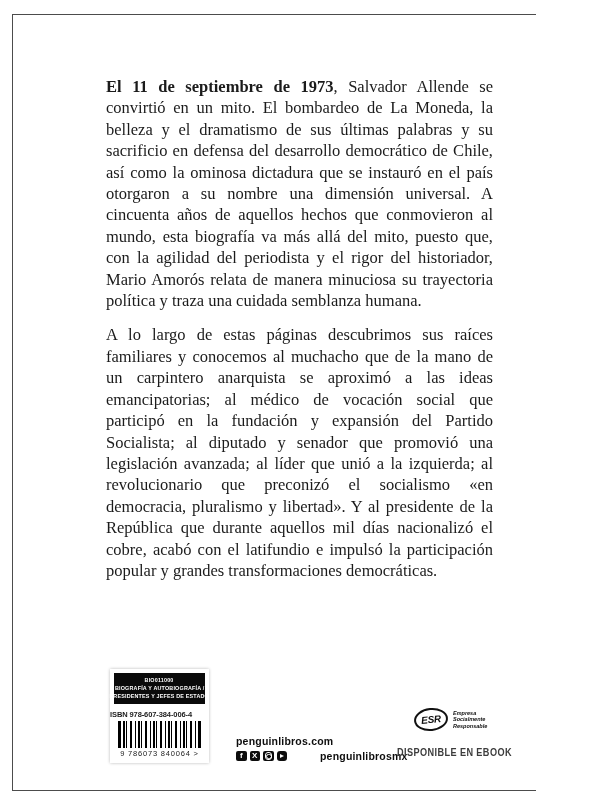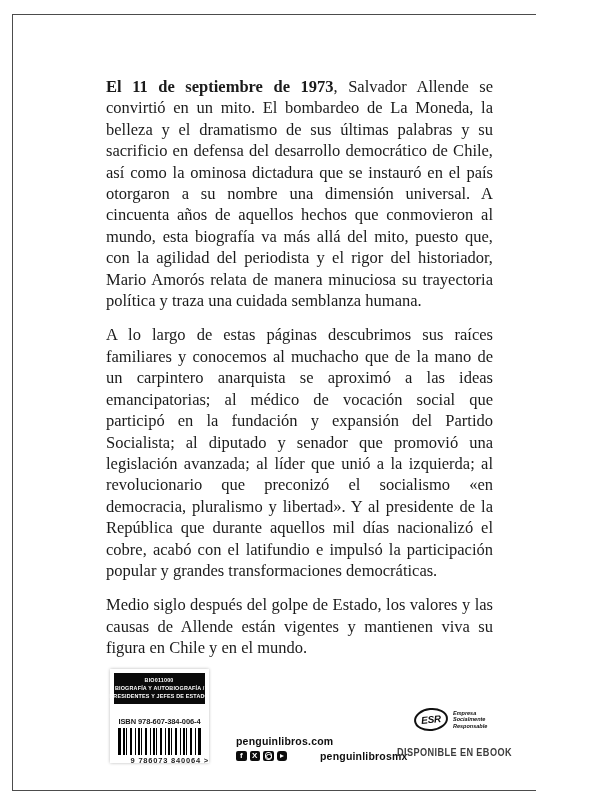--- a/index.html
+++ b/index.html
@@ -14,27 +14,27 @@
   .text-block p{margin:0 0 13px 0;}
   .lead{font-weight:bold;}
   
   .sticker{position:absolute;left:110px;top:669px;width:99px;height:94px;background:#fff;
            box-shadow:0 0 3px rgba(0,0,0,.28);box-sizing:border-box;padding-top:4px;
            font-family:"Liberation Sans",sans-serif;}
   .cat-box{margin:0 4px;background:#0a0a0a;color:#fff;text-align:center;
            padding:3px 0 3.5px;display:flex;flex-direction:column;align-items:center;}
   .cat-line{font-size:6px;line-height:8px;font-weight:bold;white-space:nowrap;
             transform:scaleX(.9);letter-spacing:.2px;}
-  .isbn-line{margin-top:13px;text-align:center;font-size:7.5px;font-weight:bold;
+  .isbn-line{margin-top:6px;text-align:left;font-size:7.5px;font-weight:bold;
              letter-spacing:-.1px;white-space:nowrap;}
   .bars{margin:2px 8px 0;height:27px;
         background:repeating-linear-gradient(90deg,#000 0 1px,#fff 1px 3px,#000 3px 5px,
                    #fff 5px 6px,#000 6px 7px,#fff 7px 10px,#000 10px 12px,#fff 12px 15px);
         border-left:2px solid #000;border-right:2px solid #000;}
-  .bc-num{margin-top:1px;text-align:right;font-size:7.5px;font-weight:bold;
+  .bc-num{margin-top:1px;text-align:center;font-size:7.5px;font-weight:normal;
           letter-spacing:.8px;white-space:nowrap;}
   
   .pub{position:absolute;left:236px;top:735px;font-family:"Liberation Sans",sans-serif;color:#0d0d0d;}
   .pub-site{font-size:10.5px;font-weight:bold;letter-spacing:.2px;}
   .pub-row{display:flex;align-items:center;gap:3px;margin-top:3px;}
   .sicon{width:10.5px;height:10.5px;background:#0d0d0d;color:#fff;display:inline-flex;
          align-items:center;justify-content:center;font-size:8px;font-weight:bold;
          border-radius:2px;font-family:"Liberation Sans",sans-serif;line-height:1;}
   .ig{position:relative;background:#0d0d0d;}
   .ig-frame{position:absolute;inset:1.5px;border:1px solid #fff;border-radius:3px;}
@@ -59,21 +59,20 @@
 </style>
 </head>
 <body>
 
 <div class="page">
   <div class="frame"></div>
 
   <div class="text-block">
     <p><span class="lead">El 11 de septiembre de 1973</span><span>, Salvador Allende se convirtió en un mito. El bombardeo de La Moneda, la belleza y el dramatismo de sus últimas palabras y su sacrificio en defensa del desarrollo democrático de Chile, así como la ominosa dictadura que se instauró en el país otorgaron a su nombre una dimensión universal. A cincuenta años de aquellos hechos que conmovieron al mundo, esta biografía va más allá del mito, puesto que, con la agilidad del periodista y el rigor del historiador, Mario Amorós relata de manera minuciosa su trayectoria política y traza una cuidada semblanza humana.</span></p>
     <p>A lo largo de estas páginas descubrimos sus raíces familiares y conocemos al muchacho que de la mano de un carpintero anarquista se aproximó a las ideas emancipatorias; al médico de vocación social que participó en la fundación y expansión del Partido Socialista; al diputado y senador que promovió una legislación avanzada; al líder que unió a la izquierda; al revolucionario que preconizó el socialismo «en democracia, pluralismo y libertad». Y al presidente de la República que durante aquellos mil días nacionalizó el cobre, acabó con el latifundio e impulsó la participación popular y grandes transformaciones democráticas.</p>
-    <p>Medio siglo después del golpe de Estado, los valores y las causas de Allende están vigentes y mantienen viva su figura en Chile y en el mundo.</p>
   </div>
 
   <div class="sticker">
     <div class="cat-box">
       <div class="cat-line">BIO011000</div>
       <div class="cat-line">BIOGRAFÍA Y AUTOBIOGRAFÍA /</div>
       <div class="cat-line">PRESIDENTES Y JEFES DE ESTADO</div>
     </div>
     <div class="isbn-line">ISBN 978-607-384-006-4</div>
     <div class="bars"></div>

